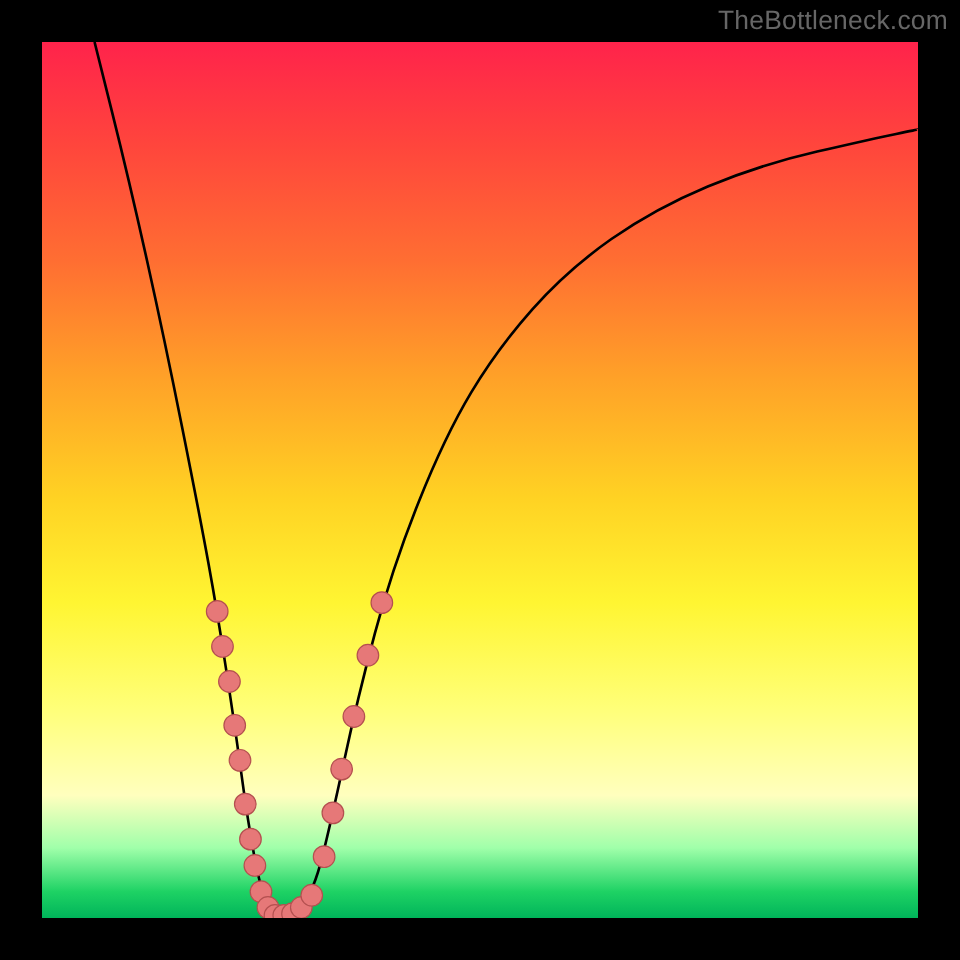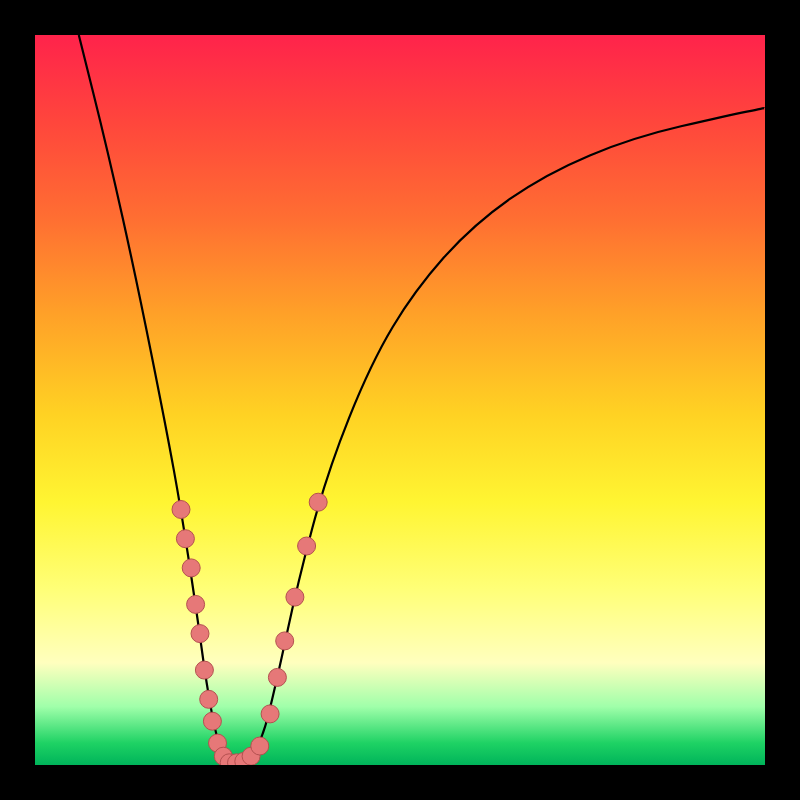--- a/index.html
+++ b/index.html
@@ -84,13 +84,14 @@
           <circle cx="224.8" cy="711.0" r="9" class="dot"></circle>
           <circle cx="235.1" cy="678.9" r="9" class="dot"></circle>
           <circle cx="242.4" cy="642.4" r="9" class="dot"></circle>
           <circle cx="249.7" cy="605.9" r="9" class="dot"></circle>
           <circle cx="259.9" cy="562.1" r="9" class="dot"></circle>
           <circle cx="271.6" cy="511.0" r="9" class="dot"></circle>
           <circle cx="283.2" cy="467.2" r="9" class="dot"></circle>
         </g>
     </svg>
   </div>
+  <div class="watermark">TheBottleneck.com</div>
 </div>
 
 </body></html>

